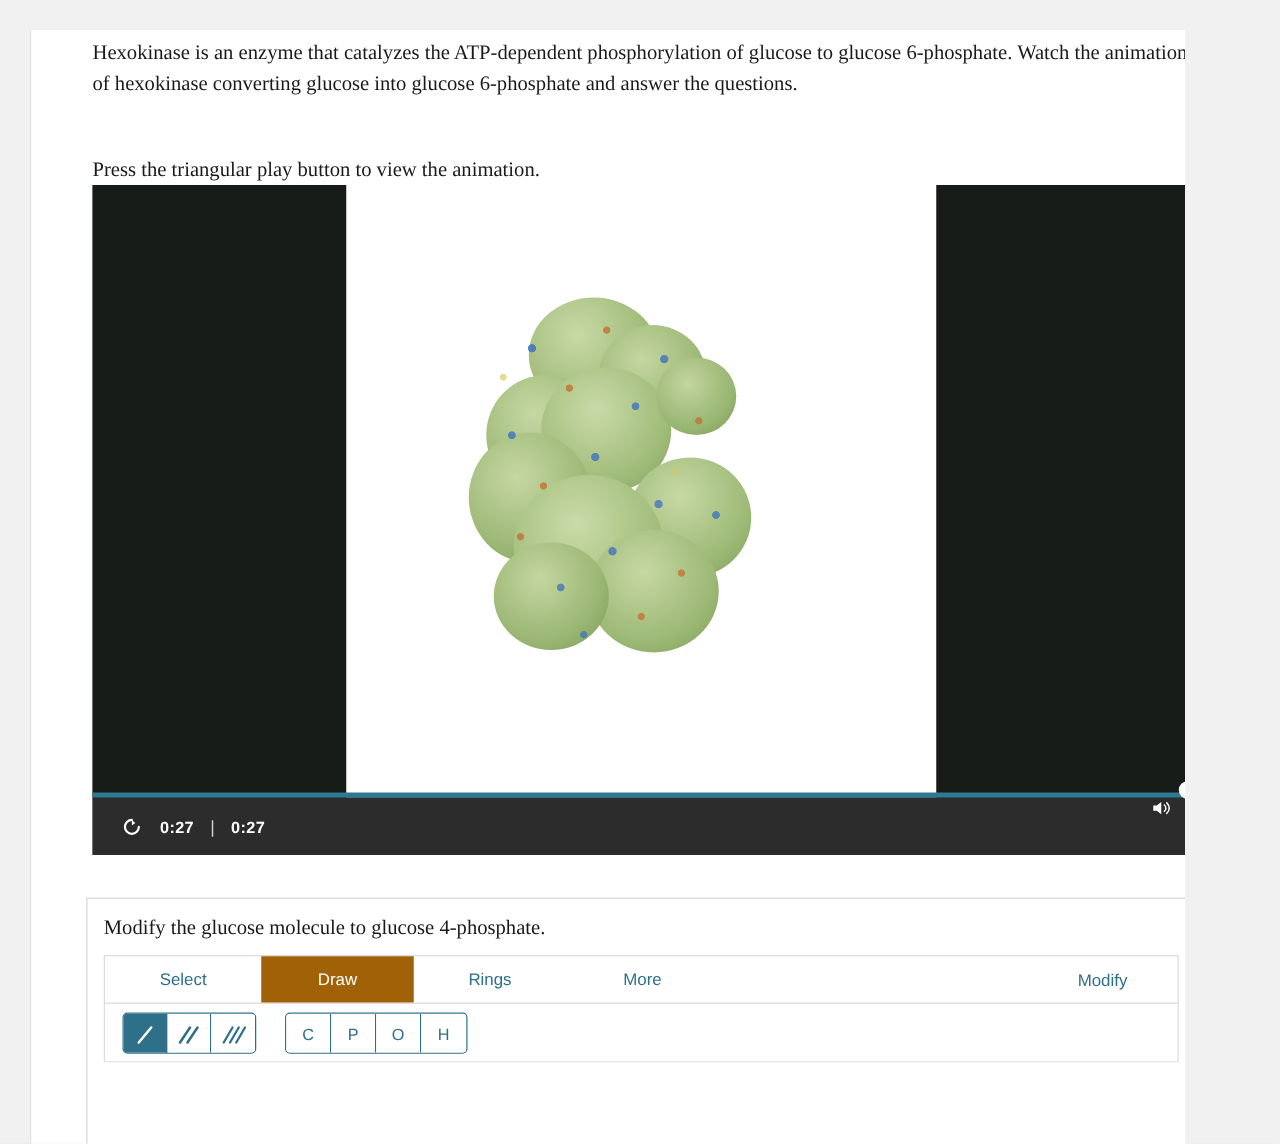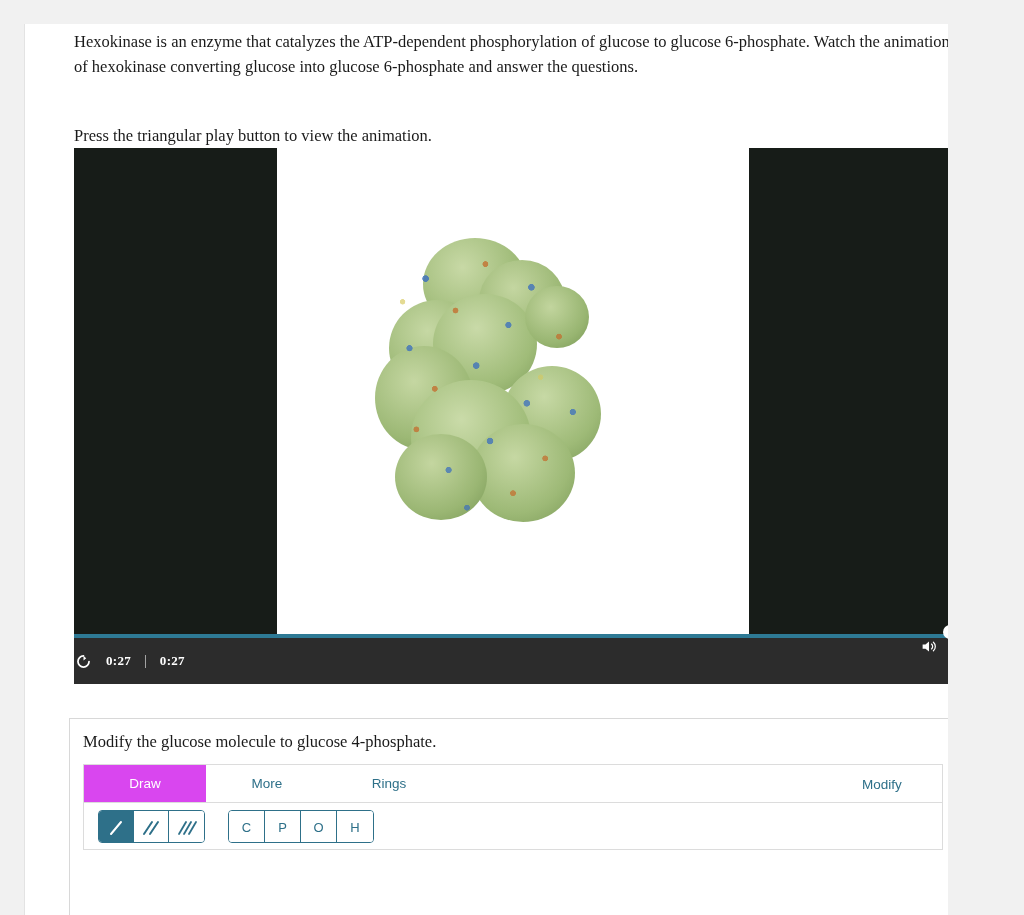--- a/index.html
+++ b/index.html
@@ -136,23 +136,23 @@
   }
   .progress-handle {
     position: absolute;
     left: 869px; top: -9px;
     width: 14px; height: 14px;
     border-radius: 50%;
     background: #ffffff;
   }
   .ctl-left {
     position: absolute;
-    left: 0; top: 0;
+    left: 22px; top: 0;
     height: 46px;
-    display: flex; align-items: center; gap: 13px; font-family: Liberation Serif, serif;
+    display: flex; align-items: center; gap: 13px;
   }
   .ctl-right {
     position: absolute;
     right: 14px; top: 0;
     height: 46px;
     display: flex; align-items: center; gap: 30px; flex-direction: column;
   }
   .time-txt {
     color: #fff; font-size: 13px; font-weight: bold;
     letter-spacing: .3px;
@@ -201,21 +201,21 @@
     cursor: pointer;
     background: transparent;
     border: none;
     font-family: "Liberation Sans", sans-serif;
   }
   .tab.w-select { width: 125px; }
   .tab.w-draw   { width: 122px; }
   .tab.w-rings  { width: 122px; }
   .tab.w-more   { width: 122px; }
   .tab.active {
-    background: #d946ef;
+    background: #a16207;
     color: #ffffff;
     text-align: right;
   }
   .tab-erase {
     position: absolute;
     right: 0; top: 0;
     width: 120px; height: 38px;
     display: flex; align-items: center; justify-content: center;
     font-size: 13.5px; color: #2e7089; cursor: pointer;
   }
@@ -328,23 +328,24 @@
           </span>
         </div>
       </div>
     </div>
 
     <div class="editor-card">
       <div class="editor-prompt">Modify the glucose molecule to glucose 4-phosphate.</div>
 
       <div class="tool-box">
         <div class="tabs-row">
+          <div class="tab w-select">Select</div>
           <div class="tab w-draw active">Draw</div>
+          <div class="tab w-rings">Rings</div>
           <div class="tab w-more">More</div>
-          <div class="tab w-rings">Rings</div>
           <div class="tab-erase">Modify</div>
         </div>
 
         <div class="tools-row">
           <div class="btn-group">
             <div class="bond-btn active">
               <svg width="20" height="20" viewBox="0 0 20 20" stroke="#ffffff" stroke-width="2" stroke-linecap="round">
                 <line x1="5" y1="16" x2="15" y2="4"></line>
               </svg>
             </div>

